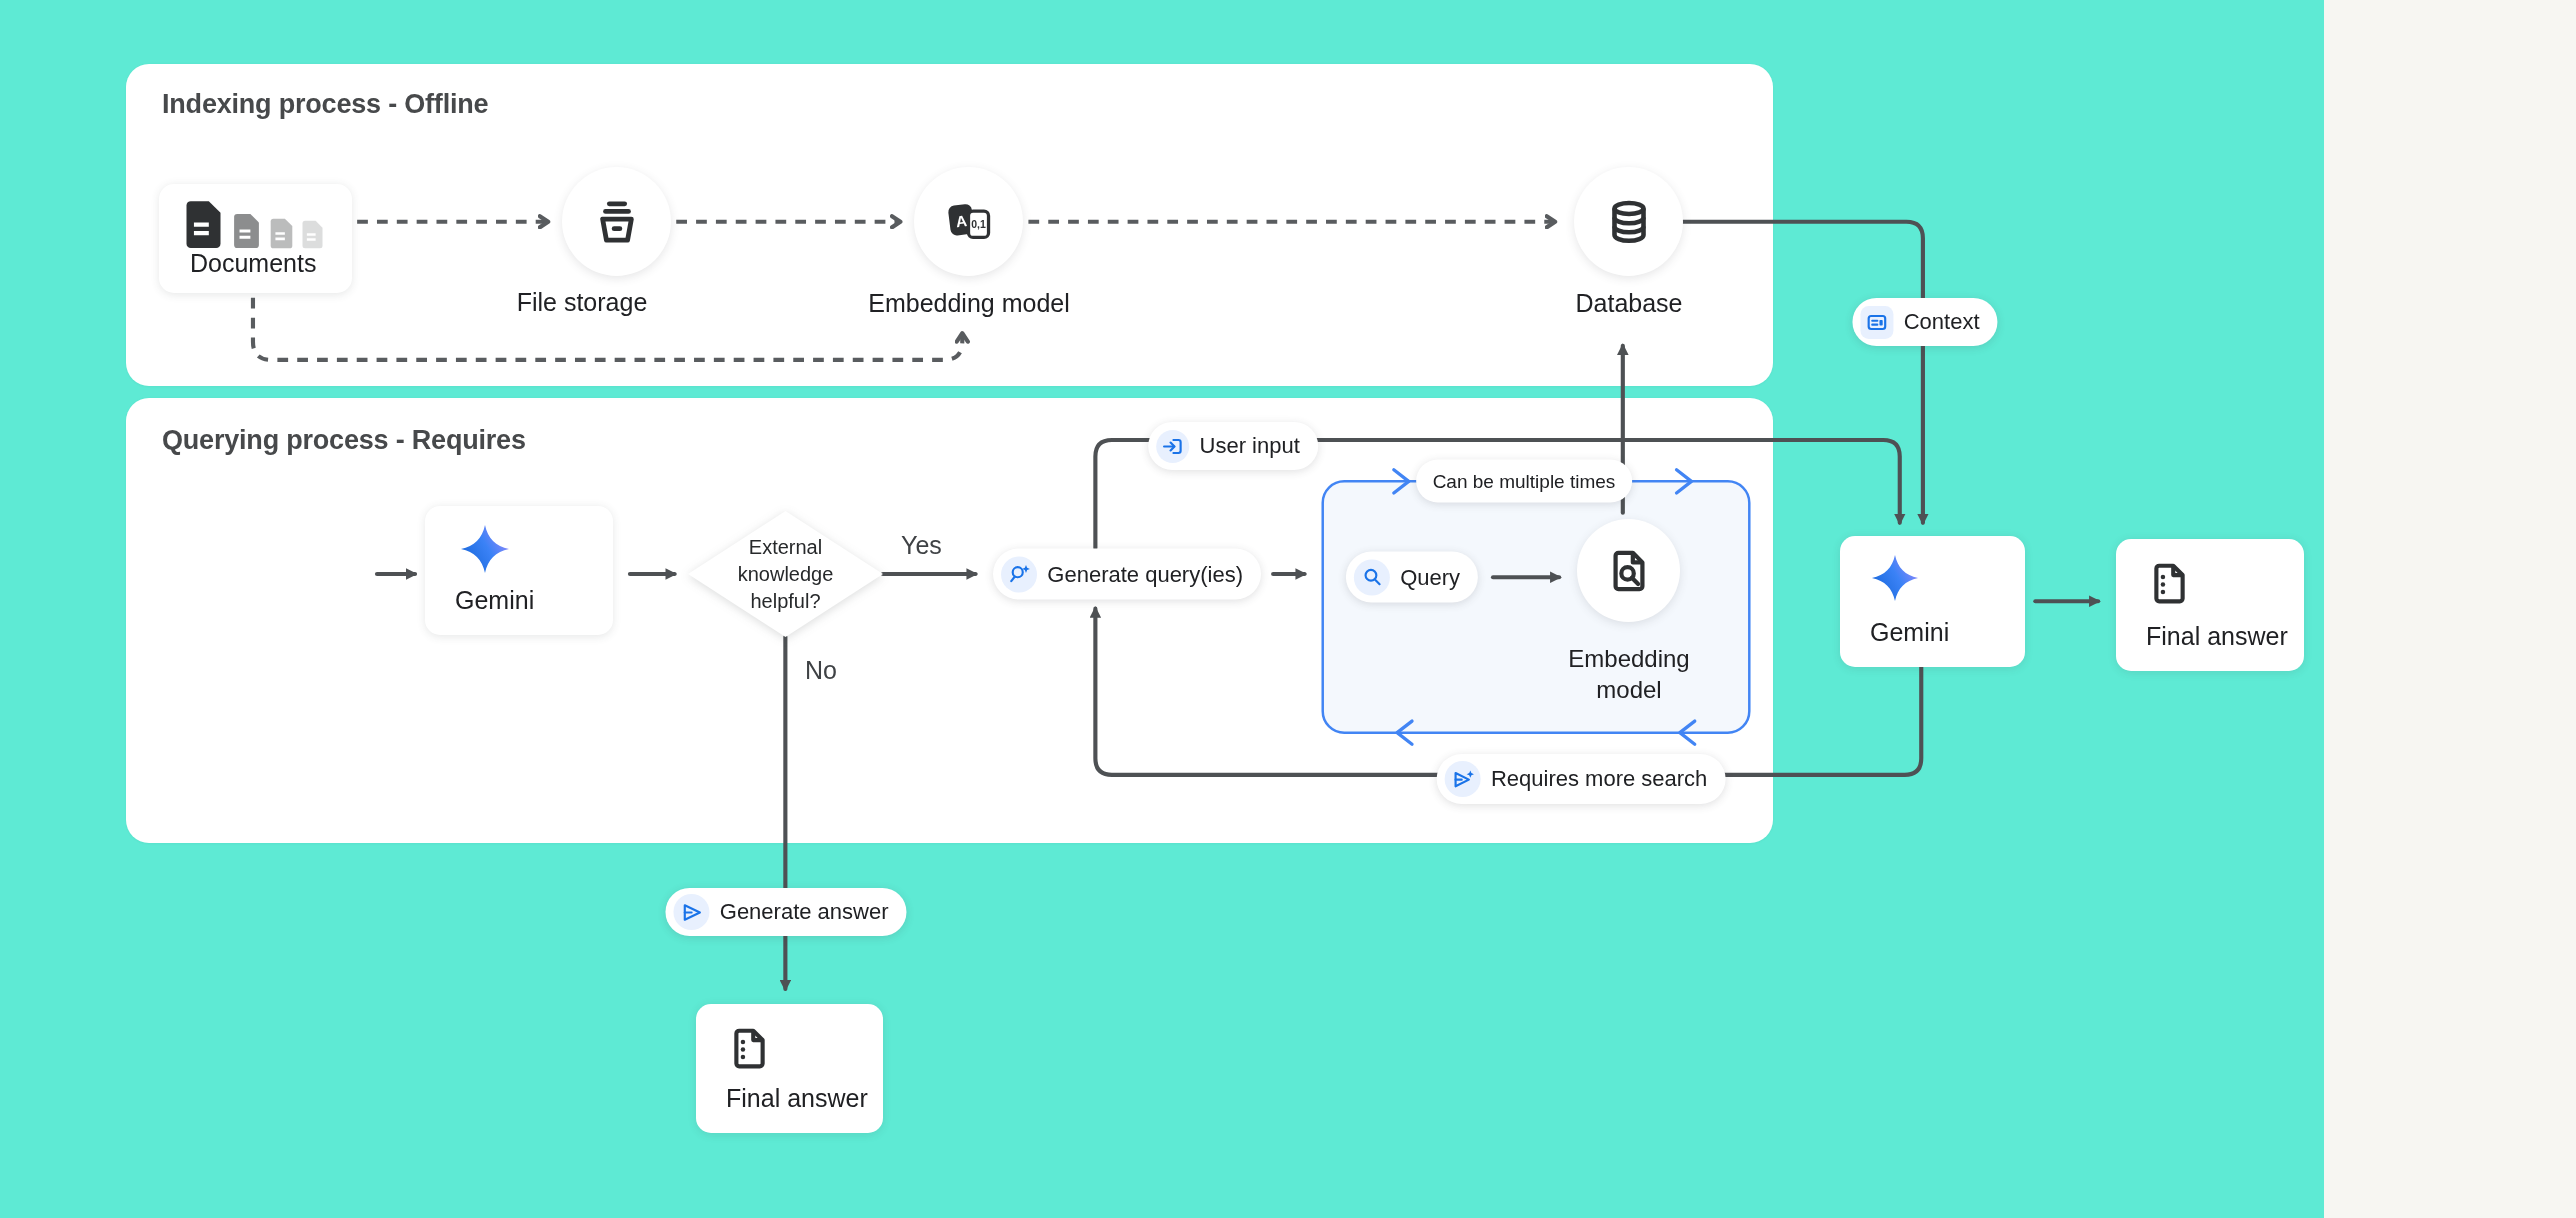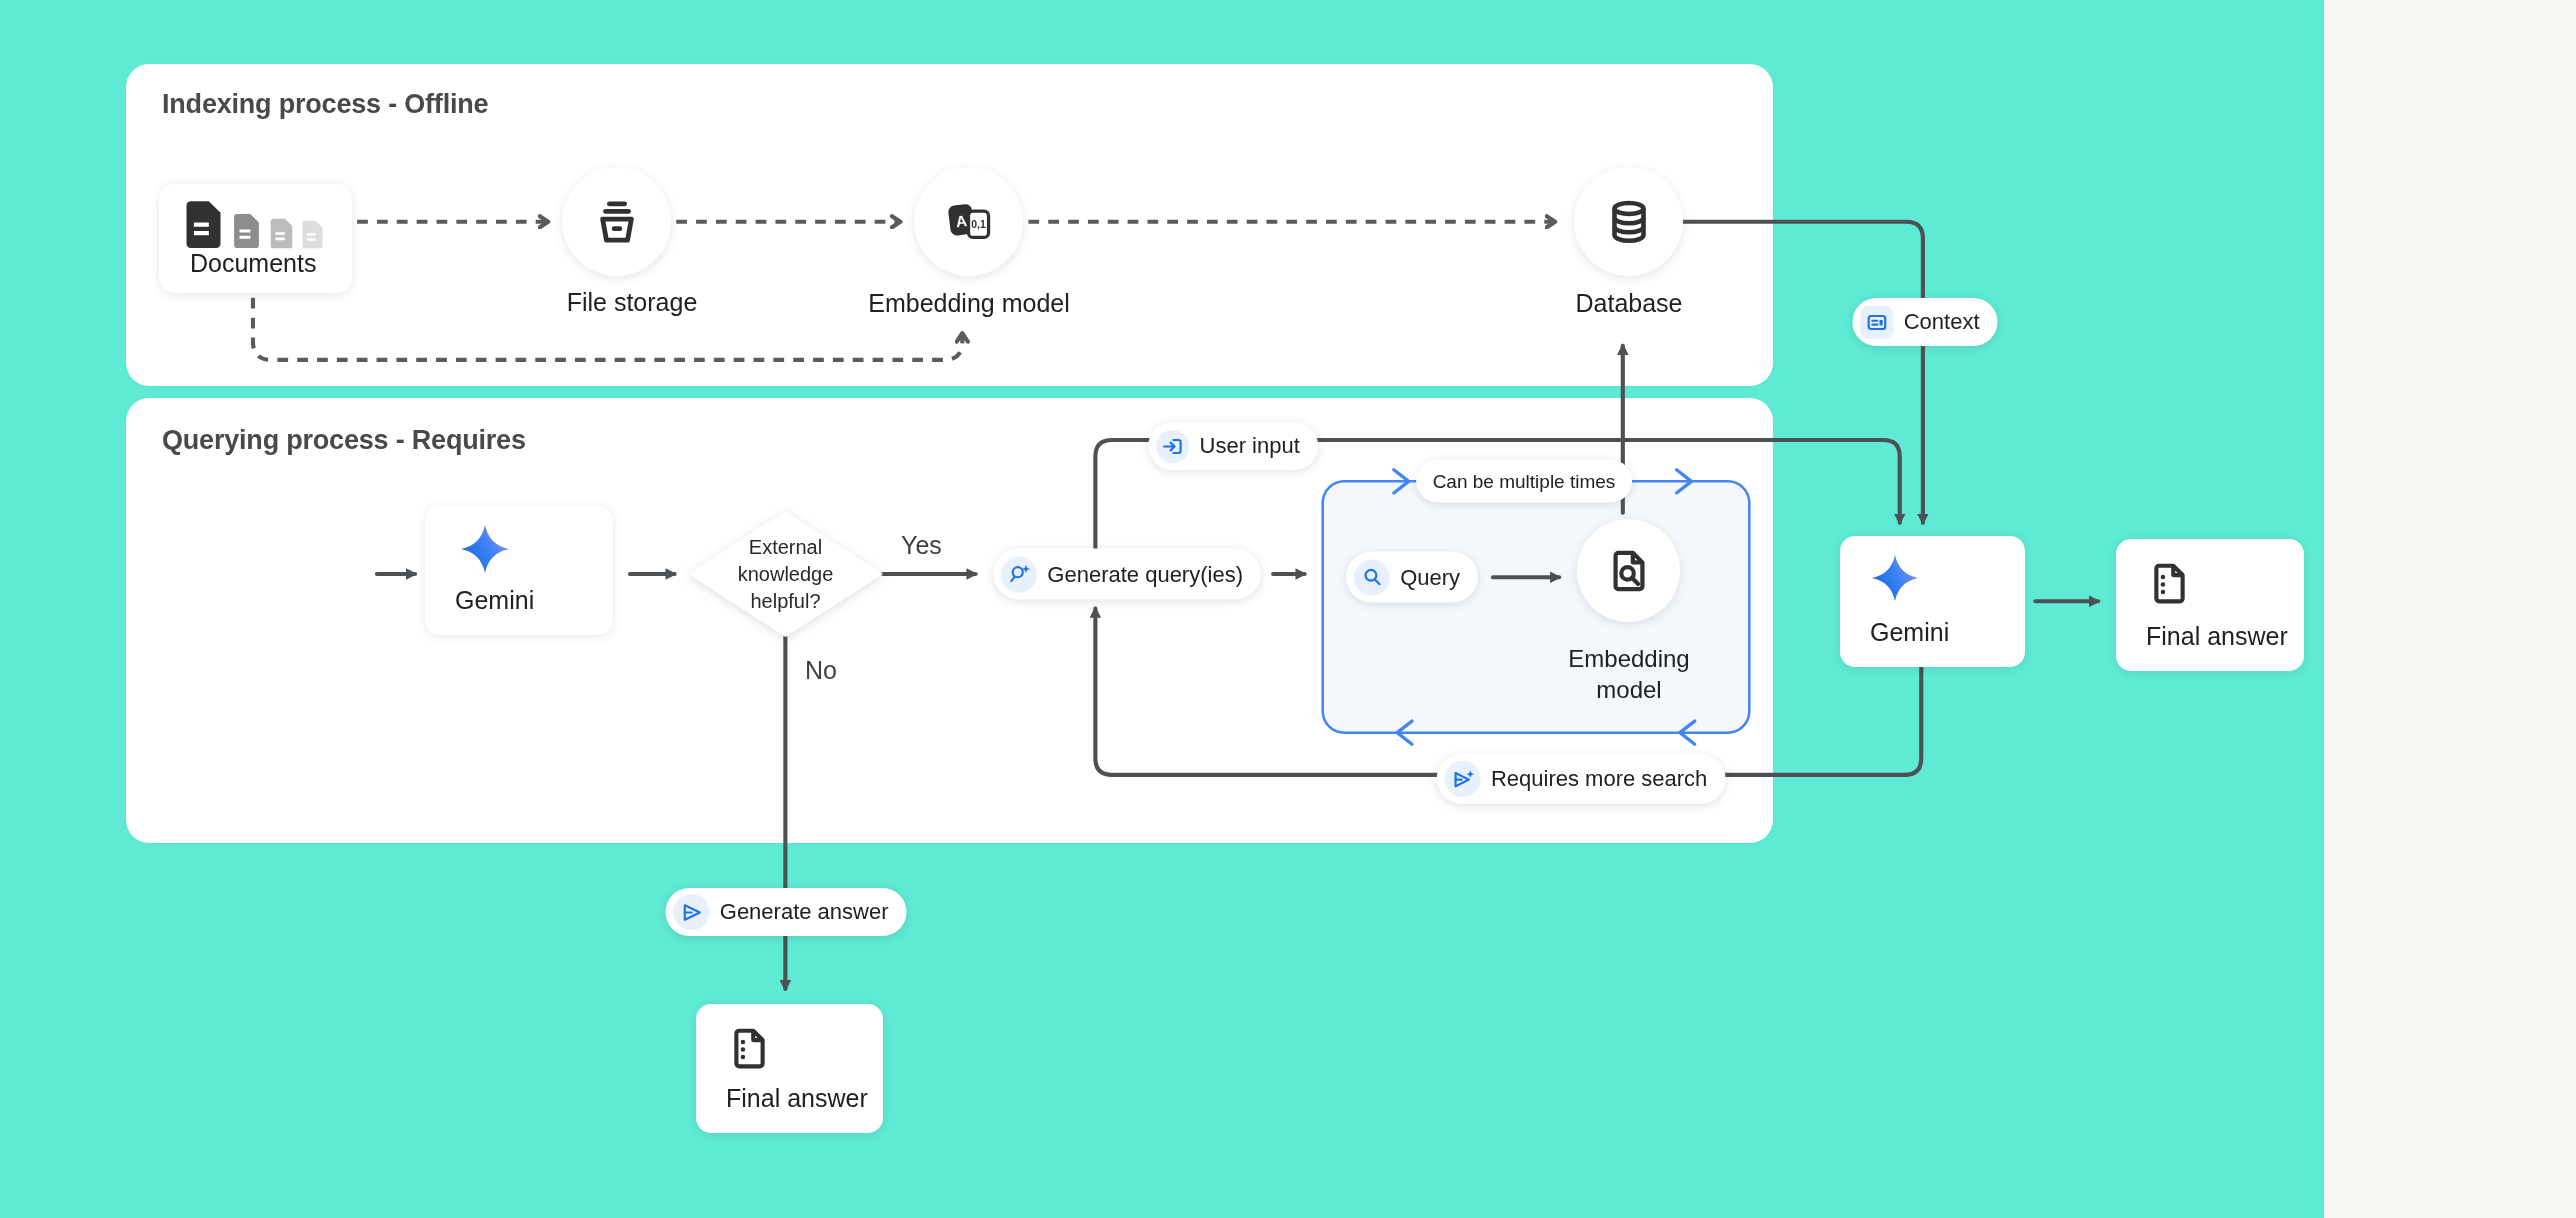--- a/index.html
+++ b/index.html
@@ -104,21 +104,21 @@
   </div>
 
   <div class="node circle" style="left:562px;top:167px;width:109px;height:109px;">
     <svg width="46" height="46" viewBox="0 0 48 48" fill="none" stroke="#2f3133" stroke-width="5" stroke-linecap="round" stroke-linejoin="round">
       <path d="M16 5 H32"></path>
         <path d="M12 13 H36"></path>
         <path d="M9 21 H39 L35 43 H13 Z"></path>
         <path d="M21 31 H27"></path>
     </svg>
   </div>
-  <div class="nlabel" style="left:632px;top:288px;">File storage</div>
+  <div class="nlabel" style="left:582px;top:288px;">File storage</div>
 
   <div class="node circle" style="left:914px;top:167px;width:109px;height:109px;">
     <svg width="51" height="48" viewBox="0 0 56 52">
       <g transform="rotate(-7 21 24)">
           <rect x="7" y="7" width="26" height="33" rx="7" fill="#2f3133"></rect>
         <text x="20" y="31" font-size="17" font-weight="bold" fill="#ffffff" text-anchor="middle" font-family="Liberation Sans, sans-serif">A</text>
         </g>
       <rect x="28" y="14" width="22" height="29" rx="5" fill="#ffffff" stroke="#2f3133" stroke-width="3.6"></rect>
       <text x="39" y="33" font-size="11.5" font-weight="bold" fill="#2f3133" text-anchor="middle" font-family="Liberation Sans, sans-serif">0,1</text>
     </svg>

